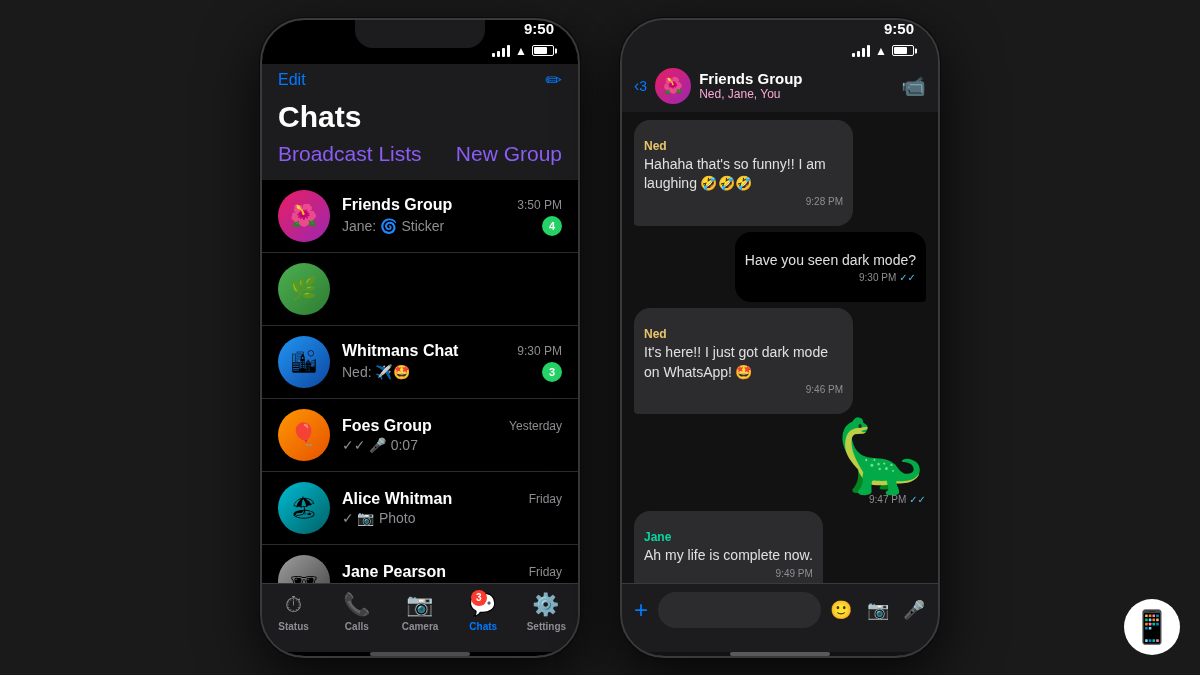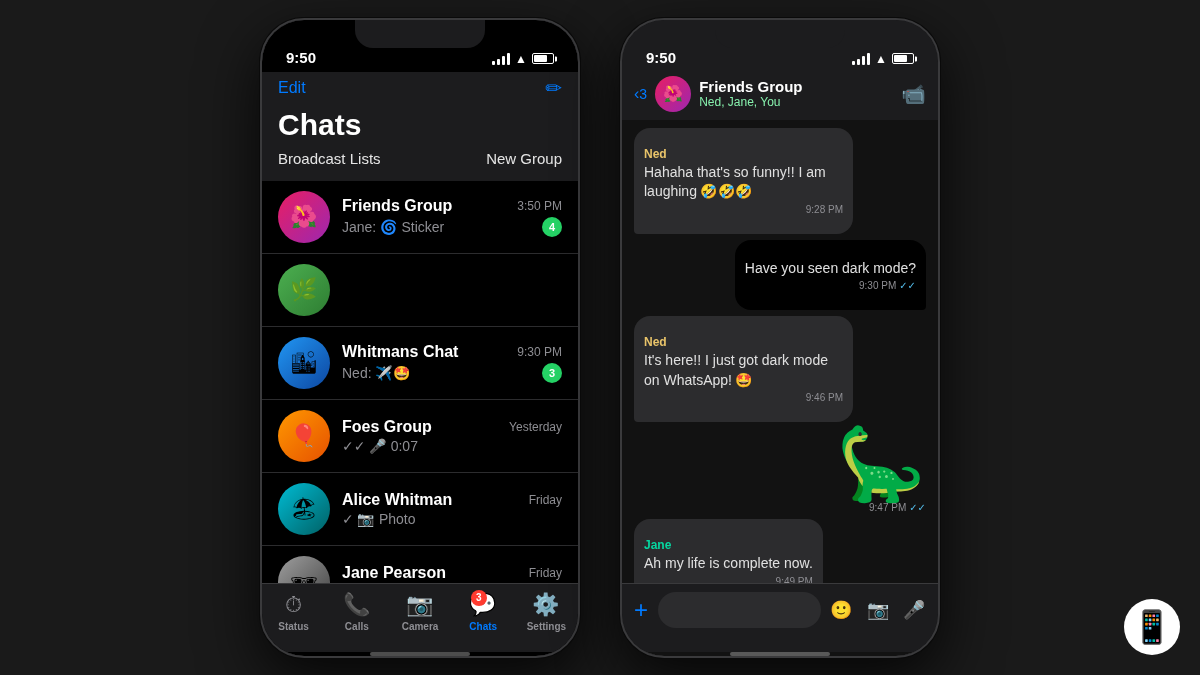--- a/index.html
+++ b/index.html
@@ -46,26 +46,27 @@
     .phone-screen {
       position: absolute;
       top: 0; left: 0; right: 0; bottom: 0;
       background: #000;
       border-radius: 42px;
       overflow: hidden;
     }
 
     
     .status-bar {
-      height: 52px;
+      height: 44px;
       display: flex;
       align-items: flex-end;
       justify-content: space-between;
       padding: 0 24px 6px;
       background: transparent;
+      flex-direction: column;
     }
     .status-time {
       font-size: 15px;
       font-weight: 600;
       color: #fff;
     }
     .status-icons {
       display: flex;
       align-items: center;
       gap: 5px;
@@ -136,22 +137,22 @@
       font-weight: 700;
       color: #fff;
       padding: 0 0 8px;
     }
     .chats-links {
       display: flex;
       justify-content: space-between;
       padding-bottom: 6px;
     }
     .chats-link {
-      color: #e5e5e5;
-      font-size: 15px;
+      color: #8b5cf6;
+      font-size: 21px;
     }
 
     
     .chat-list {
       flex: 1;
       overflow: hidden;
       background: #000;
     }
     .chat-item {
       display: flex;
@@ -313,21 +314,21 @@
       overflow: hidden;
     }
     .chat-nav-info { flex: 1; }
     .chat-nav-name {
       font-size: 15px;
       font-weight: 600;
       color: #fff;
     }
     .chat-nav-sub {
       font-size: 12px;
-      color: #86efac;
+      color: #f9a8d4;
     }
     .chat-nav-call {
       color: #007aff;
       font-size: 20px;
     }
 
     
     .messages-area {
       flex: 1;
       overflow: hidden;

